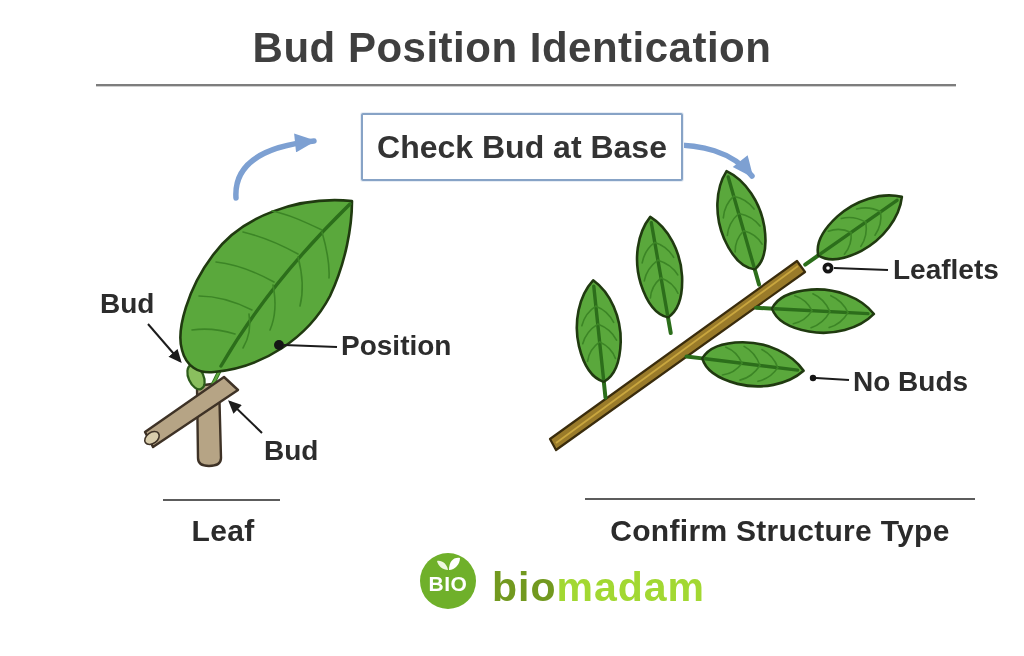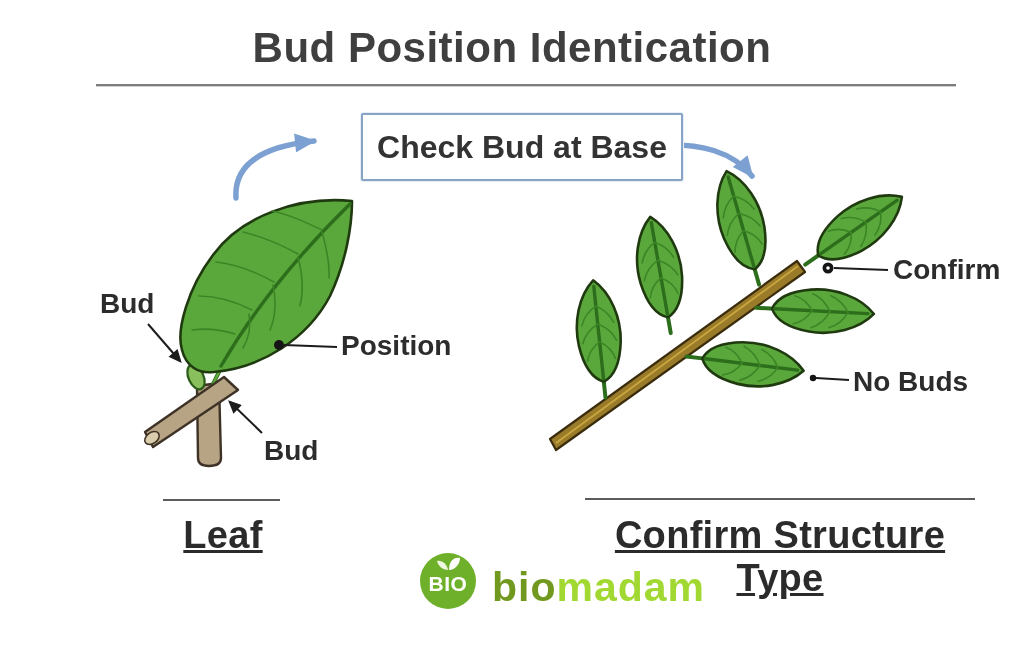--- a/index.html
+++ b/index.html
@@ -22,21 +22,21 @@
     background:#ffffff;border:2px solid #87a3c6;border-radius:2px;
     display:flex;align-items:center;justify-content:center;
     box-shadow:0 0 0 1px #e7edf5;
     margin-left:24px;
   }
   .flow-box span{font-size:32px;font-weight:600;color:#333333;}
   .lbl{
     font-size:28px;font-weight:600;color:#2c2c2c;line-height:1.05;white-space:nowrap;
   }
   .caption{
-    font-size:38px;font-weight:bold;color:#2b2b2b;text-align:center;letter-spacing:.3px;text-decoration:underline;
+    font-size:30px;font-weight:bold;color:#2b2b2b;text-align:center;letter-spacing:.3px;
   }
   .caption-line{height:2px;background:#5c5c5c;}
   svg.canvas{left:0;top:0;}
   
   .blade{fill:#5aa83c;stroke:#203a10;stroke-width:2.6;stroke-linejoin:round;}
   .mid{fill:none;stroke:#2c6e1b;stroke-width:3.4;stroke-linecap:round;}
   .vein{fill:none;stroke:#3c8526;stroke-width:1.6;stroke-linecap:round;}
   .stalk{fill:none;stroke:#2c6e1b;stroke-width:4;stroke-linecap:round;}
   .connector{stroke:#1c1c1c;stroke-width:2;fill:none;}
   .bluearrow{stroke:#7da0d2;stroke-width:5.5;fill:none;stroke-linecap:round;}
@@ -144,21 +144,21 @@
 <div class="abs page-title">Bud Position Identication</div>
 <div class="abs title-underline"></div>
 
 <div class="abs flow-box">
   <span>Check Bud at Base</span>
 </div>
 
 <div class="abs lbl" style="left:100px;top:289px;">Bud</div>
 <div class="abs lbl" style="left:341px;top:331px;">Position</div>
 <div class="abs lbl" style="left:264px;top:436px;">Bud</div>
-<div class="abs lbl" style="left:893px;top:255px;">Confirm</div>
+<div class="abs lbl" style="left:893px;top:255px;">Leaflets</div>
 <div class="abs lbl" style="left:853px;top:367px;text-align:right;">No Buds</div>
 
 <div class="abs caption-line" style="left:163px;top:499px;width:117px;"></div>
 <div class="abs caption" style="left:143px;top:514px;width:160px;">Leaf</div>
 
 <div class="abs caption-line" style="left:585px;top:498px;width:390px;"></div>
 <div class="abs caption" style="left:585px;top:514px;width:390px;">Confirm Structure Type</div>
 
 <div class="abs bio-badge">
   <svg class="bio-leaf" width="26" height="15" viewBox="0 0 26 15">

